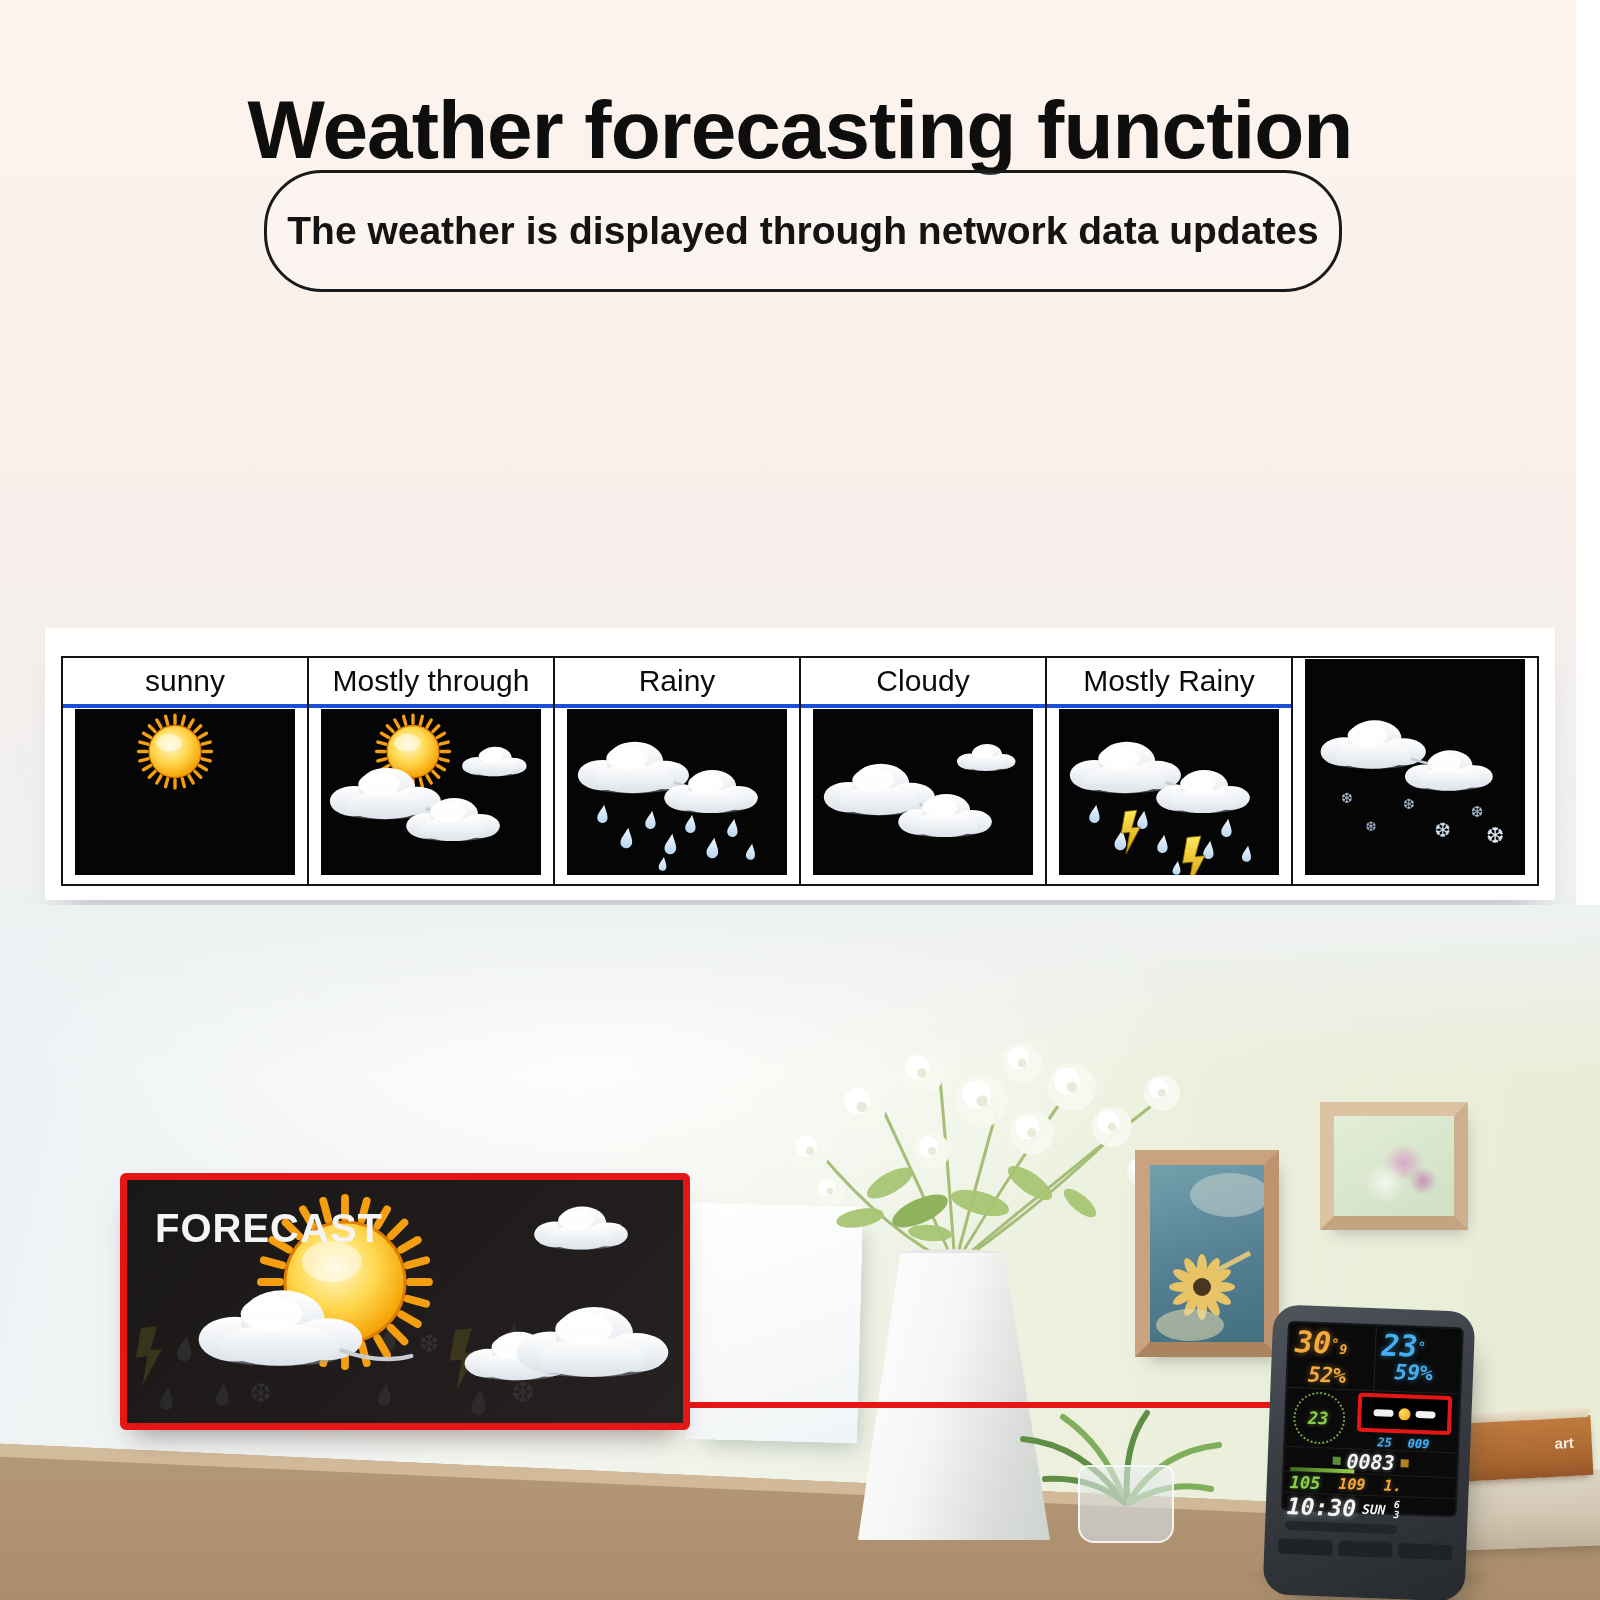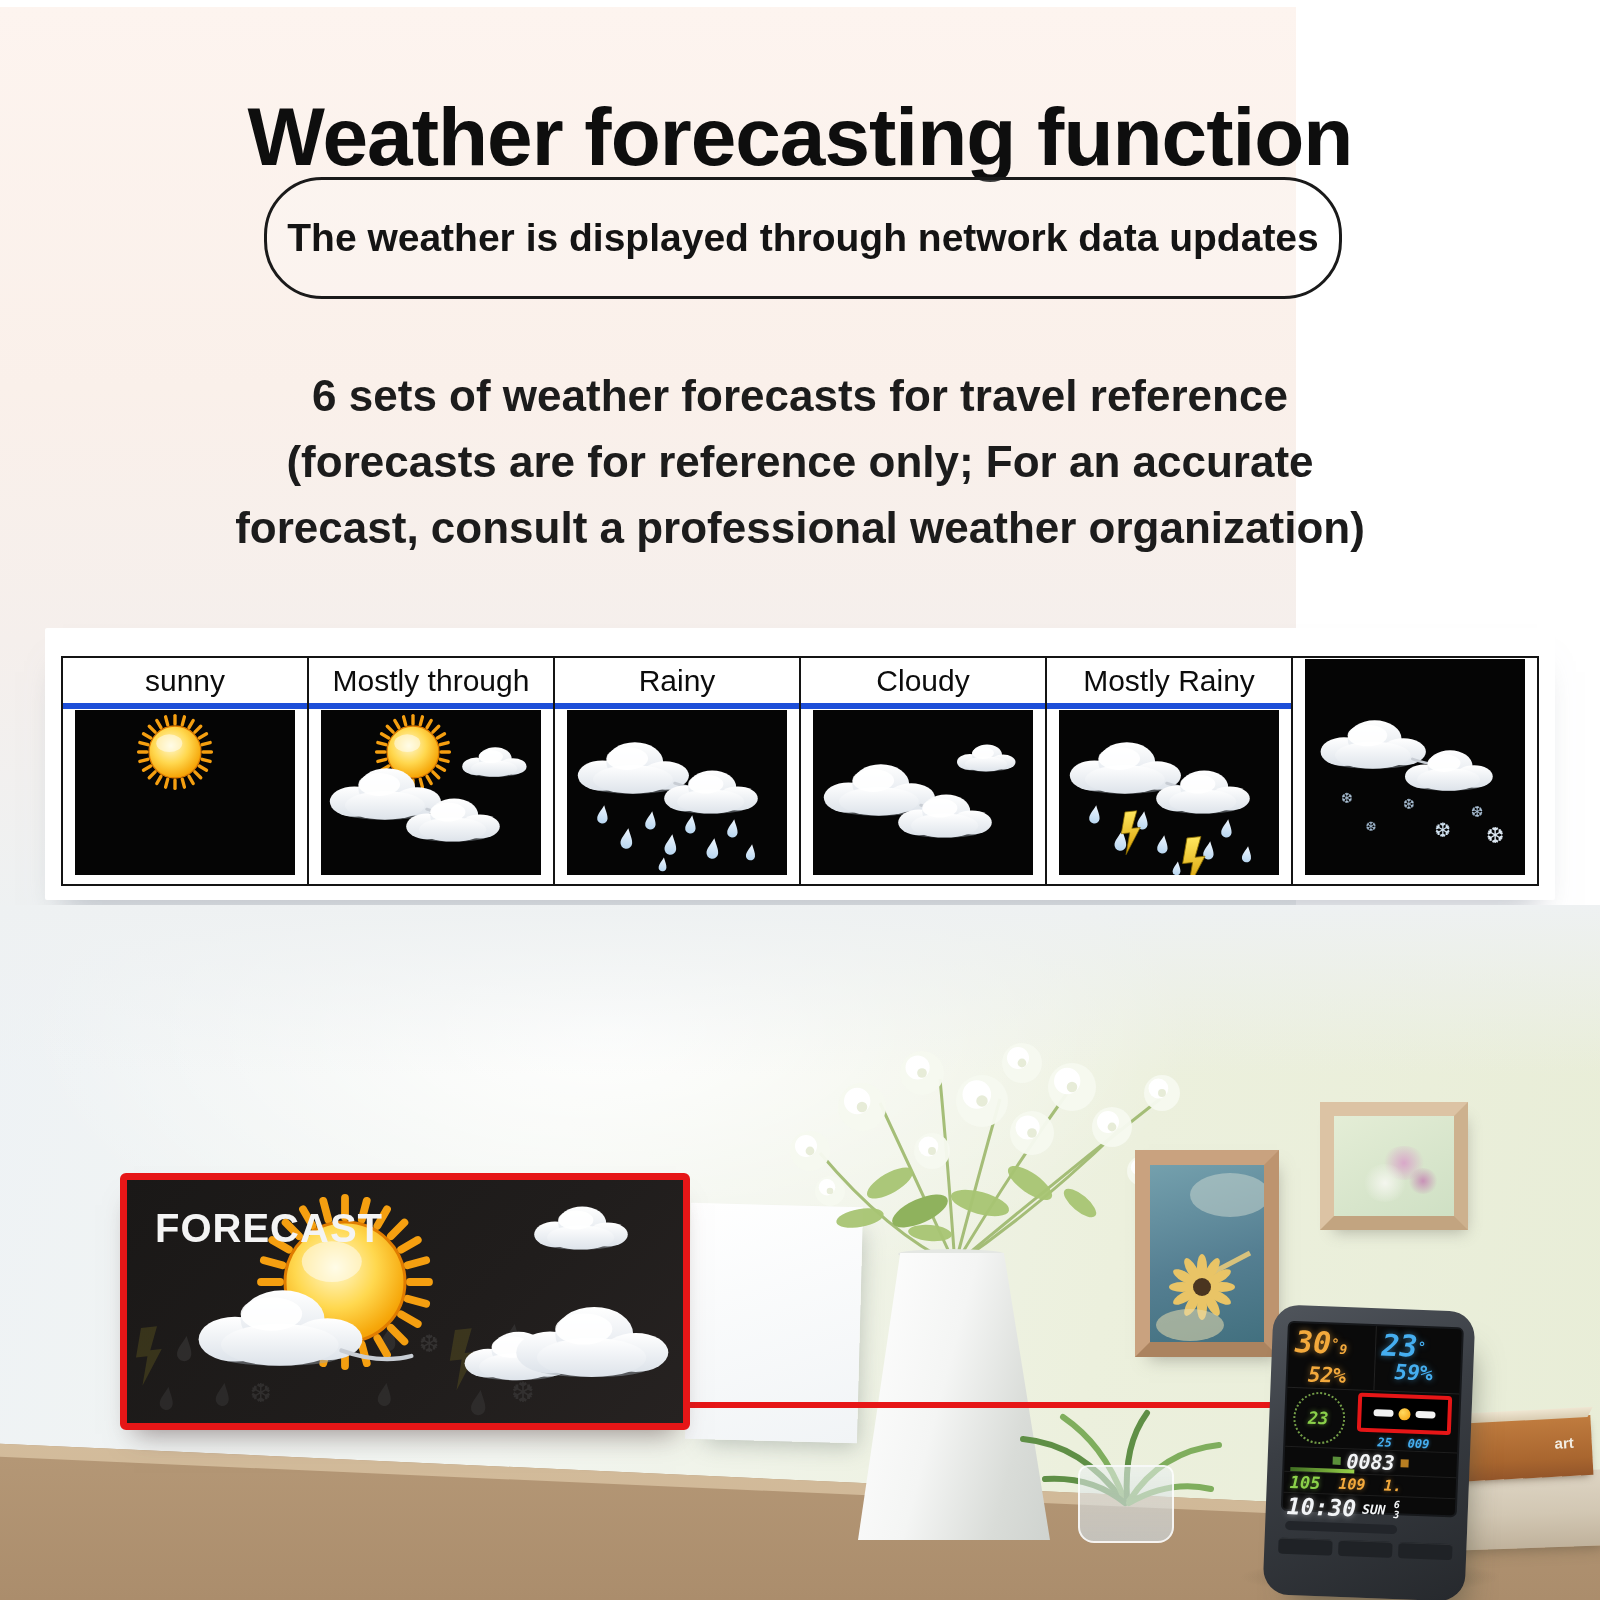--- a/index.html
+++ b/index.html
@@ -1,41 +1,41 @@
 <!DOCTYPE html>
 <html><head>
 <meta charset="utf-8">
 <style>
   html,body{margin:0;padding:0;}
   body{width:1600px;height:1600px;position:relative;overflow:hidden;
        font-family:"Liberation Sans",sans-serif;background:#fff;}
   .page{position:absolute;inset:0;}
 
   
-  .hero{position:absolute;left:0;top:7px;width:1296px;height:905px;
+  .hero{position:absolute;left:0;top:0;width:1576px;height:905px;
         background:linear-gradient(180deg,#fdf4ef 0%,#faf0ea 42%,#f5efec 70%,#eef1f2 100%);}
   .title{position:absolute;left:0;top:28px;width:1600px;text-align:center;
          font-size:82px;font-weight:700;color:#0e0e0e;letter-spacing:-1px;}
   .pill{position:absolute;left:264px;top:170px;width:1072px;height:116px;
         border:3px solid #1a1a1a;border-radius:58px;display:flex;align-items:center;justify-content:center;
         background:rgba(255,255,255,.18);}
   .pill span{font-size:39px;font-weight:700;color:#141414;}
   .desc{position:absolute;left:0;top:312px;width:1600px;text-align:center;
         font-size:44px;font-weight:700;color:#1c1c1c;line-height:66px;}
   .desc span{display:block;}
 
   
   .strip{position:absolute;left:45px;top:628px;width:1510px;height:272px;background:#ffffff;
          box-shadow:0 26px 32px -18px rgba(140,148,160,.55);border-radius:2px;}
   .ftable{position:absolute;left:16px;top:28px;right:16px;bottom:14px;
           display:flex;border:2px solid #141414;}
   .fcol{flex:1 1 0;display:flex;flex-direction:column;border-right:2px solid #141414;min-width:0;}
   .fcol:last-child{border-right:none;}
   .fhead{height:46px;display:flex;align-items:center;justify-content:center;
-         border-bottom:6px solid #1d4ed8;font-size:30px;font-weight:400;color:#0c0c0c;
+         border-bottom:4px solid #1d4ed8;font-size:30px;font-weight:400;color:#0c0c0c;
          font-family:"Liberation Sans",sans-serif;}
   .fbody{flex:1;padding:1px 12px 9px;display:flex;}
   .fblack{flex:1;background:#050505;}
   .fblack svg{width:100%;height:100%;display:block;}
 
   
   .scene{position:absolute;left:0;top:905px;width:1600px;height:695px;
          background:
            radial-gradient(900px 420px at 38% 18%,rgba(255,255,255,.9),rgba(255,255,255,0) 65%),
            linear-gradient(102deg,#eef2f5 0%,#f3f6f1 35%,#ecf0dd 68%,#e8edd7 100%);}
@@ -173,25 +173,20 @@
   </defs>
 </svg>
 
 <div class="page">
 
   <section class="hero">
     <h1 class="title">Weather forecasting function</h1>
     <div class="pill">
       <span>The weather is displayed through network data updates</span>
     </div>
-    <p class="desc">
-      <span>6 sets of weather forecasts for travel reference</span>
-      <span>(forecasts are for reference only; For an accurate</span>
-      <span>forecast, consult a professional weather organization)</span>
-    </p>
   </section>
 
   <section class="strip">
     <div class="ftable" id="forecastTable">
         <div class="fcol">
           <div class="fhead">sunny</div>
           <div class="fbody">
             <div class="fblack">
               <svg viewBox="0 0 220 165">
                 <g transform="translate(100,42)">

